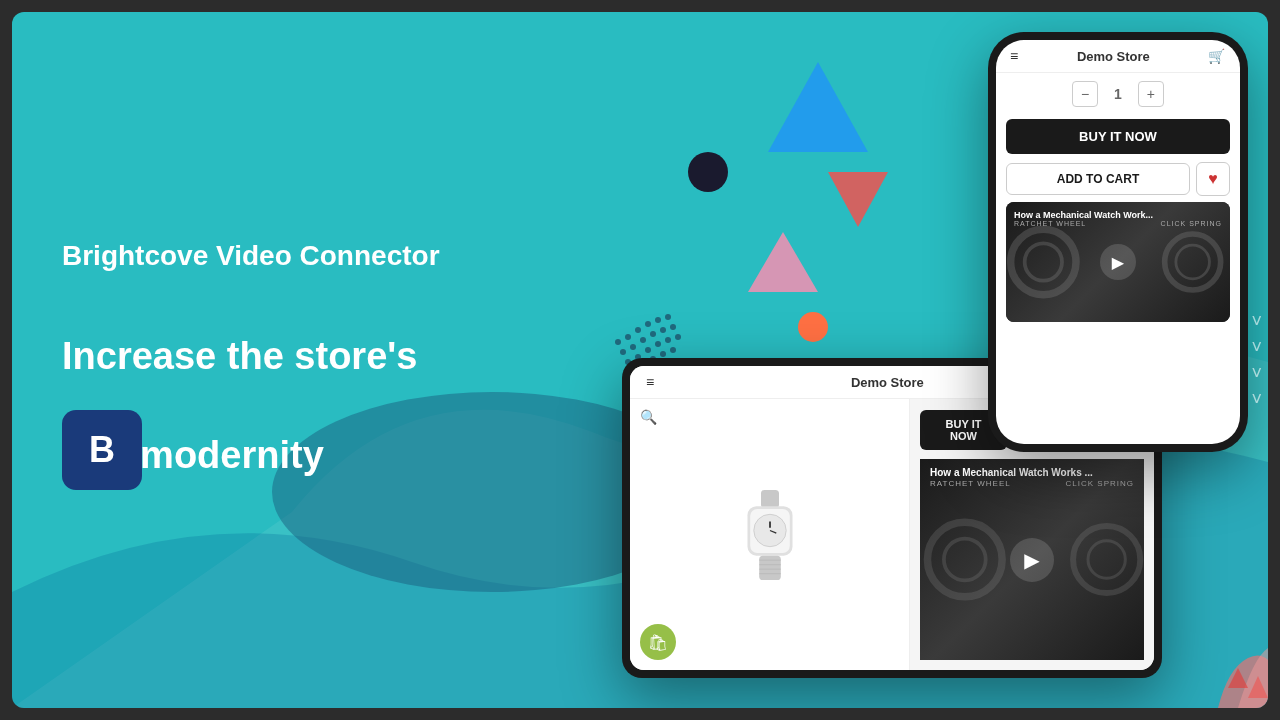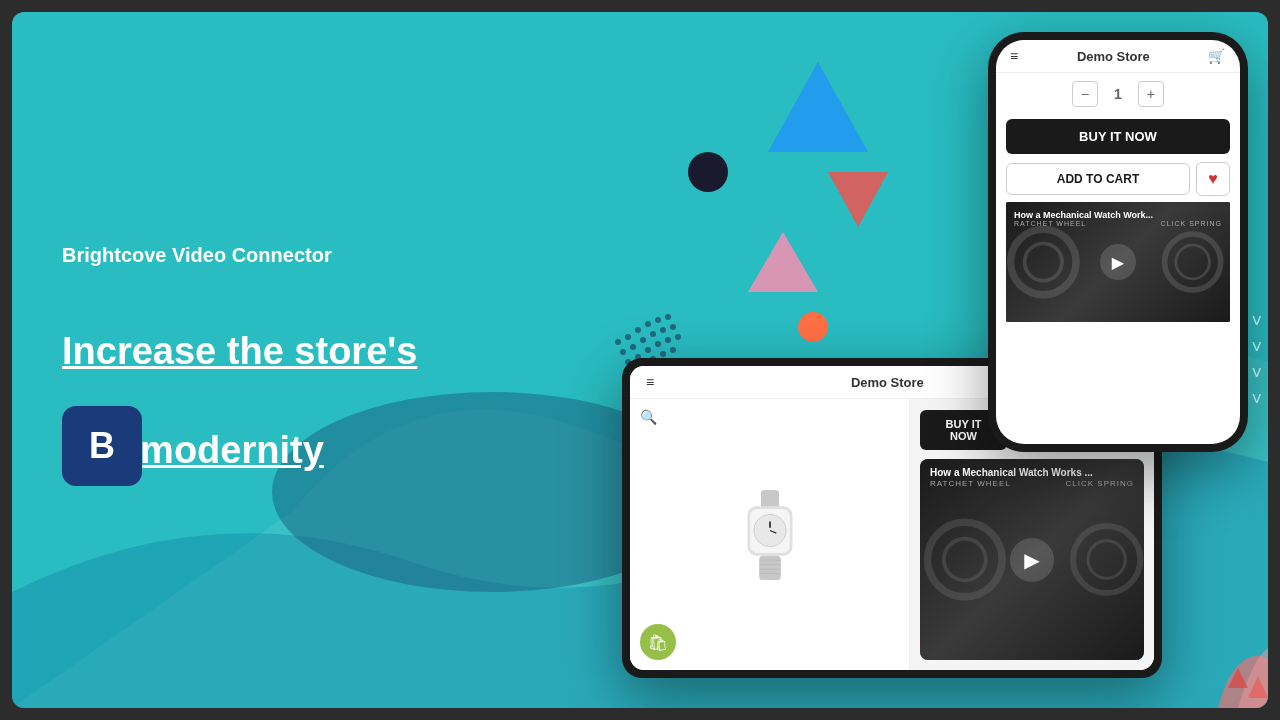--- a/index.html
+++ b/index.html
@@ -42,31 +42,30 @@
 
     
     .left-content {
       position: relative;
       z-index: 10;
       padding: 60px 50px;
       width: 580px;
       flex-shrink: 0;
     }
     .app-title {
-      font-size: 20px;
+      font-size: 28px;
       font-weight: bold;
       color: #fff;
       margin-bottom: 60px;
     }
     .tagline {
       font-size: 38px;
       font-weight: bold;
       color: #fff;
       line-height: 1.3;
-      text-decoration: underline;
     }
     .logo-box {
       position: absolute;
       bottom: 50px;
       left: 50px;
       width: 80px;
       height: 80px;
       background: #1a3a7a;
       border-radius: 14px;
       display: flex;
@@ -192,21 +191,21 @@
       align-items: center;
       justify-content: center;
       font-size: 16px;
       cursor: pointer;
       background: #fff;
       color: #cc3333;
     }
     .phone-video-thumb {
       margin: 6px 10px;
       background: #1a1a1a;
-      border-radius: 2px;
+      border-radius: 8px;
       height: 120px;
       overflow: hidden;
       position: relative;
     }
     .video-thumb-inner {
       width: 100%;
       height: 100%;
       background: linear-gradient(135deg, #1a1a1a 0%, #3a3a3a 50%, #1a1a1a 100%);
       position: relative;
       display: flex;
@@ -380,21 +379,21 @@
       display: flex;
       align-items: center;
       justify-content: center;
       font-size: 14px;
       cursor: pointer;
       background: #fff;
       color: #cc3333;
     }
     .tab-video-thumb {
       background: #0ea5e9;
-      border-radius: 8px;
+      border-radius: 0;
       flex: 1;
       overflow: hidden;
       position: relative;
     }
     .tab-video-inner {
       width: 100%;
       height: 100%;
       background: linear-gradient(135deg, #1a1a1a 0%, #3a3a3a 50%, #1a1a1a 100%);
       position: relative;
       display: flex;

